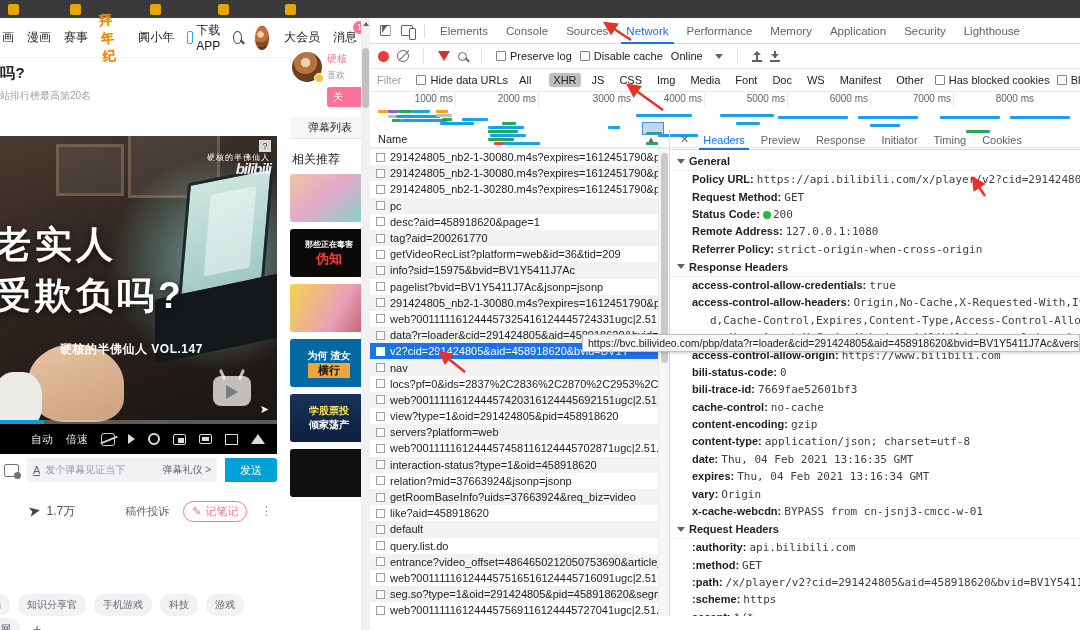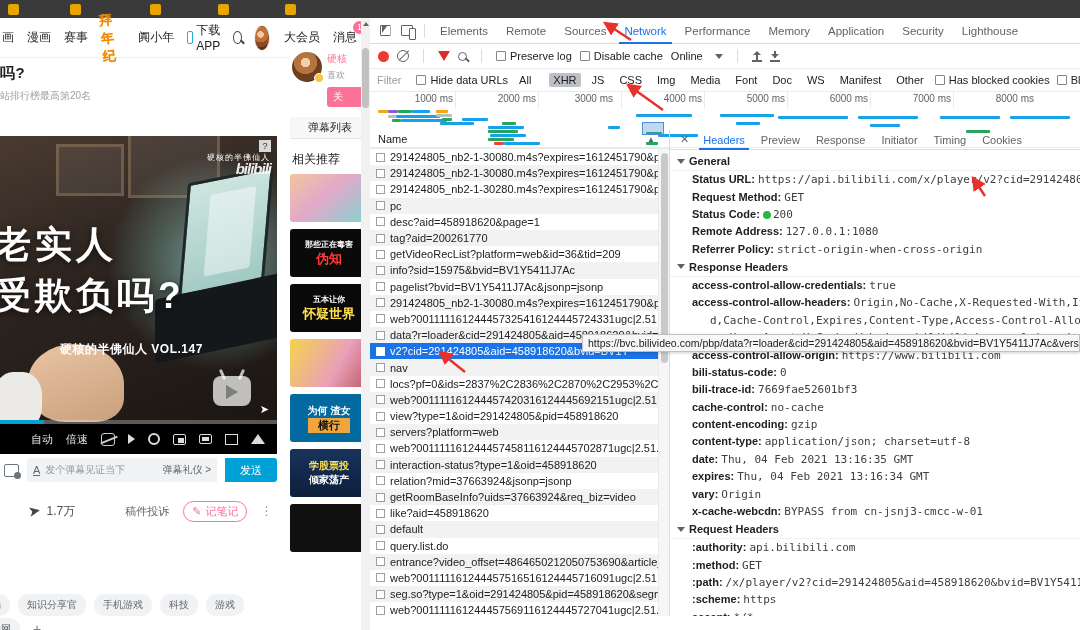--- a/index.html
+++ b/index.html
@@ -363,26 +363,20 @@
       <div class="dm-tabs">弹幕列表</div>
       <div class="reco-title">相关推荐</div>
 
       <div class="reco r1c"></div>
       <div class="reco r2c">
         <span>
           <div class="l1">那些正在毒害</div>
           <div class="l2" style="color:#ff3b3b">伪知</div>
         </span>
       </div>
-      <div class="reco r3c">
-        <span>
-          <div class="l1">五本让你</div>
-          <div class="l2" style="color:#ffe14d">怀疑世界</div>
-        </span>
-      </div>
       <div class="reco r4c"></div>
       <div class="reco r5c">
         <span>
           <div class="l1" style="font-size:10px">为何 渣女</div>
           <div class="l2" style="color:#111;background:#f0a63c;font-size:11px">横行</div>
         </span>
       </div>
       <div class="reco r6c">
         <span>
           <div class="l1" style="color:#ffe14d;font-size:10px">学股票投</div>
@@ -403,21 +397,21 @@
 
     <div class="dt-tabbar">
       <span class="dt-icobtn">
           <span class="cursor-ic"></span>
         </span>
       <span class="dt-icobtn">
           <span class="device-ic"></span>
         </span>
       <span class="dt-sep"></span>
       <span class="dt-tab">Elements</span>
-      <span class="dt-tab">Remote</span>
+      <span class="dt-tab">Console</span>
       <span class="dt-tab">Sources</span>
       <span class="dt-tab active">Network</span>
       <span class="dt-tab">Performance</span>
       <span class="dt-tab">Memory</span>
       <span class="dt-tab">Application</span>
       <span class="dt-tab">Security</span>
       <span class="dt-tab">Lighthouse</span>
     </div>
 
     <div class="dt-toolbar">
@@ -481,21 +475,21 @@
       <div class="ov-ticks">
         <span class="ov-gridline" style="left:85px"></span>
         <span class="ov-gridline" style="left:168px"></span>
         <span class="ov-gridline" style="left:251px"></span>
         <span class="ov-gridline" style="left:334px"></span>
         <span class="ov-gridline" style="left:417px"></span>
         <span class="ov-gridline" style="left:500px"></span>
         <span class="ov-gridline" style="left:583px"></span>
         <span class="ov-tick" style="left:85px">1000 ms</span>
         <span class="ov-tick" style="left:168px">2000 ms</span>
-        <span class="ov-tick" style="left:245px">3000 ms</span>
+        <span class="ov-tick" style="left:263px">3000 ms</span>
         <span class="ov-tick" style="left:334px">4000 ms</span>
         <span class="ov-tick" style="left:417px">5000 ms</span>
         <span class="ov-tick" style="left:500px">6000 ms</span>
         <span class="ov-tick" style="left:583px">7000 ms</span>
         <span class="ov-tick" style="left:666px">8000 ms</span>
       </div>
       <div>
         <span class="ov-bar" style="left:8px;top:18px;width:10px;background:#f6a609"></span>
         <span class="ov-bar" style="left:18px;top:18px;width:10px;background:#8a5cd6"></span>
         <span class="ov-bar" style="left:28px;top:18px;width:14px;background:#26a65b"></span>
@@ -675,21 +669,21 @@
           <span class="det-tab">Response</span>
           <span class="det-tab">Initiator</span>
           <span class="det-tab">Timing</span>
           <span class="det-tab">Cookies</span>
         </div>
         <div class="det-body" id="det-body">
             <div class="sect-head">
               <span class="tri"></span>
               <span>General</span>
             </div>
-            <div class="hrow"><span class="hk">Status URL: </span><span class="hv">https://api.bilibili.com/x/player/v2?cid=291424805&amp;aid=458918620&amp;bv</span></div>
+            <div class="hrow"><span class="hk">Policy URL: </span><span class="hv">https://api.bilibili.com/x/player/v2?cid=291424805&amp;aid=458918620&amp;bv</span></div>
             <div class="hrow"><span class="hk">Request Method: </span><span class="hv">GET</span></div>
             <div class="hrow"><span class="hk">Status Code: </span><span class="status-dot"></span><span class="hv">200</span></div>
             <div class="hrow"><span class="hk">Remote Address: </span><span class="hv">127.0.0.1:1080</span></div>
             <div class="hrow"><span class="hk">Referrer Policy: </span><span class="hv">strict-origin-when-cross-origin</span></div>
             <div class="sect-head">
               <span class="tri"></span>
               <span>Response Headers</span>
             </div>
             <div class="hrow"><span class="hk">access-control-allow-credentials: </span><span class="hv">true</span></div>
             <div class="hrow"><span class="hk">access-control-allow-headers: </span><span class="hv">Origin,No-Cache,X-Requested-With,If-Modified-Since,Pr</span></div>

